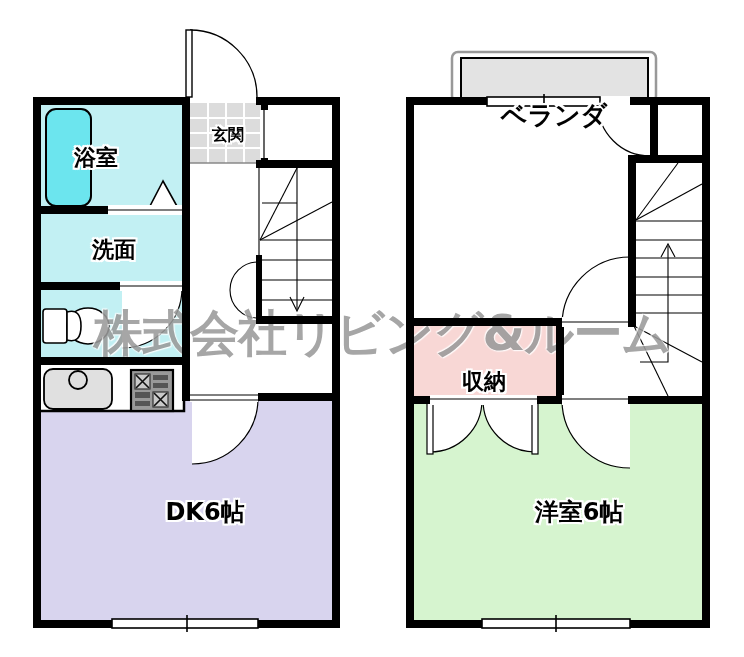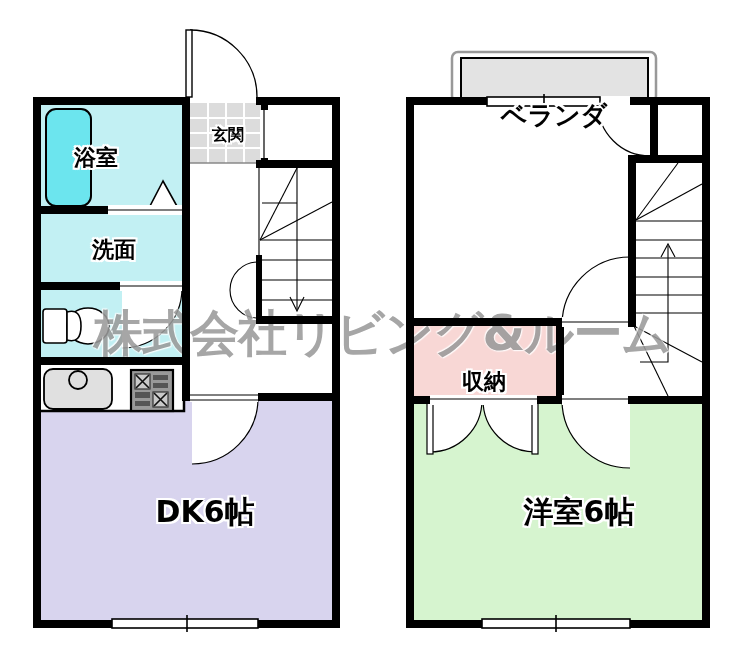--- a/index.html
+++ b/index.html
@@ -10,21 +10,21 @@
   #watermark{position:absolute;z-index:15;left:94px;top:301px;font-size:49px;font-weight:700;
              color:#9a9a9a;opacity:.88;letter-spacing:-1px;white-space:nowrap;
              text-shadow:0 0 2px #fff,0 0 2px #fff,1px 1px 1px #fff,-1px -1px 1px #fff;}
   #walls-svg{z-index:20;}
   #labels{position:absolute;left:0;top:0;width:744px;height:657px;z-index:30;pointer-events:none;}
   .room-label{position:absolute;transform:translate(-50%,-50%);color:#000;font-weight:700;
               white-space:nowrap;
               text-shadow:-2px -2px 0 #fff,2px -2px 0 #fff,-2px 2px 0 #fff,2px 2px 0 #fff,
                           0 -2px 0 #fff,0 2px 0 #fff,-2px 0 0 #fff,2px 0 0 #fff;}
   .fs22{font-size:22px;} .fs24{font-size:16px;} .fs26{font-size:26px;}
-  .fs28{font-size:27px;} .fs30{font-size:30px;padding-left:40px;}
+  .fs28{font-size:27px;} .fs30{font-size:24px;padding-left:40px;}
 </style>
 </head>
 <body>
 
 <div id="stage">
 
   <svg id="base-svg" width="744" height="657" viewBox="0 0 744 657">
 
     <rect x="41" y="105" width="141" height="101" fill="#c2f0f3"></rect>
     <rect x="41" y="214" width="141" height="68" fill="#c2f0f3"></rect>

